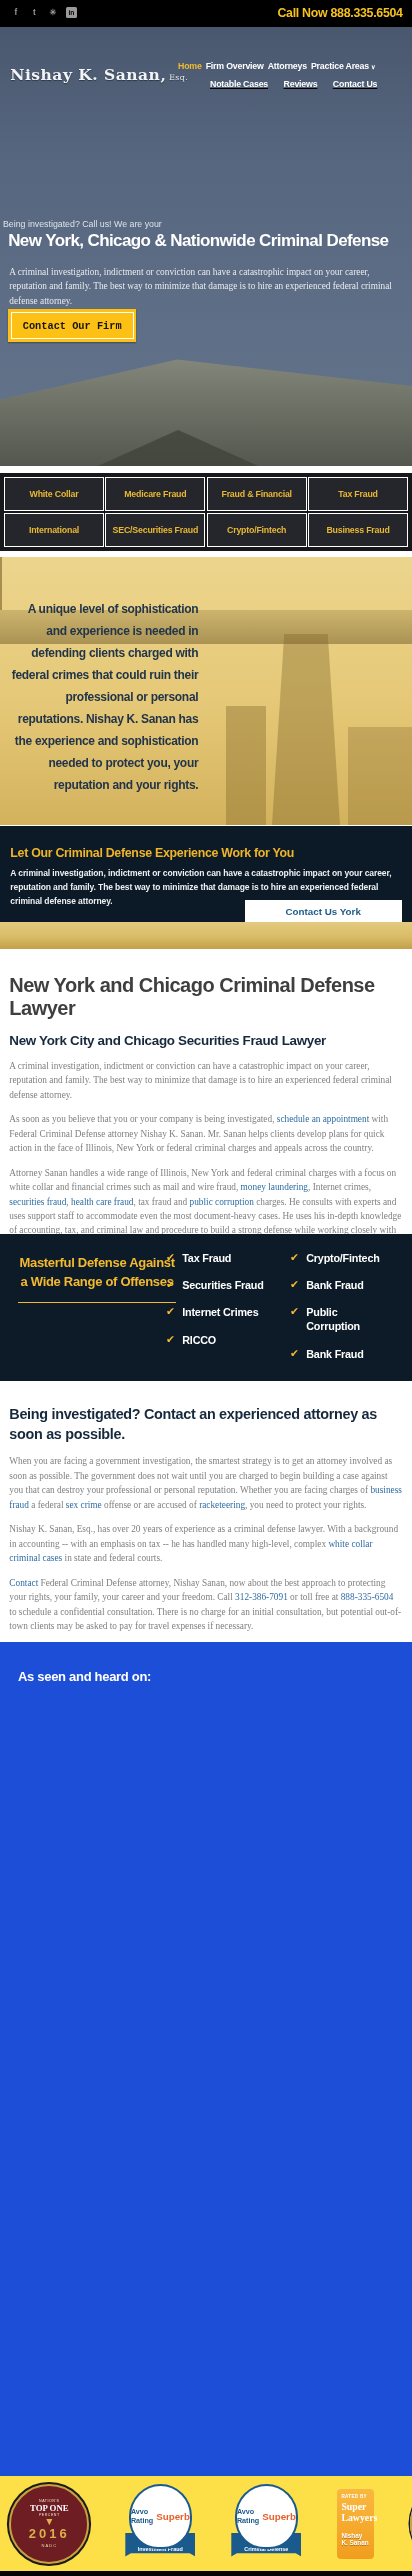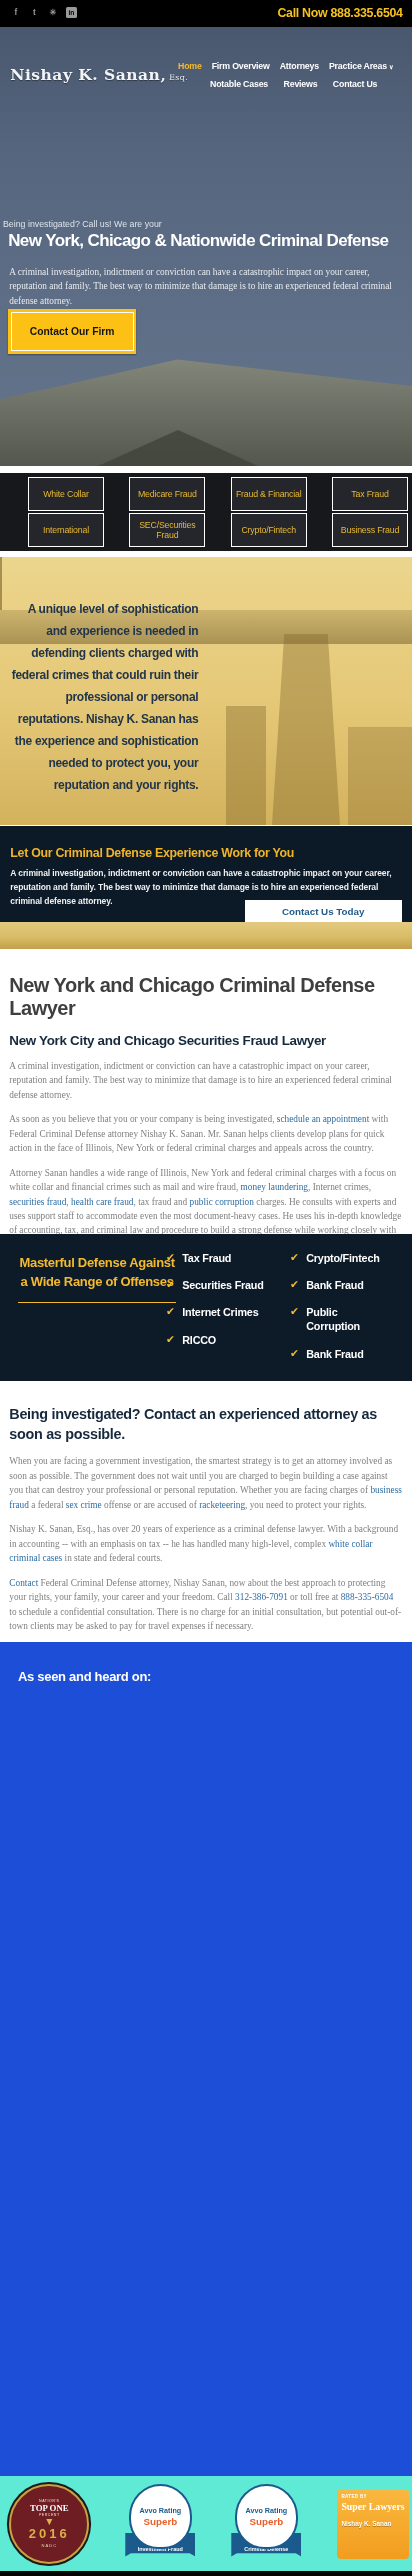--- a/index.html
+++ b/index.html
@@ -15,46 +15,46 @@
   .tb-icon.boxed{background:#9a9a9a;color:#000;border-radius:1.5px;font-size:6.7px;}
   .call-now{position:absolute;right:9.3px;top:6.2px;color:#f5c11e;font-weight:bold;font-size:12.4px;
             letter-spacing:-0.3px;}
 
   
   #hero{top:27px;height:439px;background:linear-gradient(180deg,#49586f 0%,#56667e 30%,#5d6d85 60%,#64748b 100%);}
   .logo{position:absolute;left:10.3px;top:38px;color:#f2f4f6;font-family:"DejaVu Serif",serif;
         font-weight:bold;font-size:15.5px;letter-spacing:0.5px;text-shadow:0 0.5px 1px rgba(0,0,0,.4);}
   .logo .esq{font-size:7.7px;font-weight:normal;}
   .nav{position:absolute;left:178px;top:34px;width:224px;}
-  .nav-row{display:flex;gap:10px;align-items:center;}
-  .nav-row2{margin-top:8.2px;margin-left:32px;gap:15.5px;}
+  .nav-row{display:flex;gap:4px;align-items:center;}
+  .nav-row2{margin-top:8.2px;margin-left:32px;gap:15.5px;text-decoration:underline;}
   .nav-item{color:#fff;font-weight:bold;font-size:8.8px;letter-spacing:-0.2px;cursor:pointer;white-space:nowrap;}
   .nav-item.active{color:#f3ba2f;}
   .caret{font-size:6.2px;color:#fff;margin-left:2.1px;}
 
   .hero-kicker{position:absolute;left:3px;top:192px;color:#dde3ea;font-size:8.8px;}
   .hero-title{position:absolute;left:8.2px;top:204px;color:#ffffff;font-weight:bold;font-size:17px;
               letter-spacing:-0.6px;white-space:nowrap;}
   .hero-body{position:absolute;left:9.3px;top:238px;width:385px;color:#e9ebee;
              font-family:"Liberation Serif",serif;font-size:9.3px;line-height:14.4px;}
-  .hero-cta{position:absolute;left:8.2px;top:282px;width:128px;height:45px;background:#fdc116;
-            cursor:pointer;box-shadow:0 1px 1.5px rgba(0,0,0,.35);}
+  .hero-cta{position:absolute;left:8.2px;top:282px;width:128px;height:33px;background:#fdc116;
+            cursor:pointer;box-shadow:0 1px 1.5px rgba(0,0,0,.35);font-family:Liberation Mono, monospace;}
   .hero-cta .inner{position:absolute;inset:2.6px;border:0.5px solid #ffffff;display:flex;
                    align-items:center;justify-content:center;color:#151515;font-weight:bold;font-size:10.3px;}
   .building{position:absolute;left:0;bottom:0;width:412px;height:111px;
             background:linear-gradient(180deg,#85887b 0%,#6e7166 45%,#54574d 100%);
             clip-path:polygon(0 40%,43% 4%,100% 28%,100% 100%,0 100%);}
   .pediment-shadow{position:absolute;left:98px;bottom:0;width:160px;height:36px;background:#41443a;
             clip-path:polygon(50% 0,100% 100%,0 100%);opacity:.8;}
 
   
   #practice-band{top:473px;height:78px;background:#17181c;padding:4.1px;}
   .tile-grid{display:grid;grid-template-columns:repeat(4,1fr);grid-template-rows:1fr 1fr;gap:1.5px;height:100%;}
   .tile{background:#24262b;border:0.5px solid #fff;display:flex;align-items:center;justify-content:center;
-        color:#e9b832;font-weight:normal;font-size:8.8px;letter-spacing:-0.2px;cursor:pointer;text-align:center;margin-left:24px;}
+        color:#e9b832;font-weight:bold;font-size:8.8px;letter-spacing:-0.2px;cursor:pointer;text-align:center;}
 
   
   #quote{top:557px;height:268px;background:linear-gradient(180deg,#ecd58d 0%,#e5c877 55%,#d3b25d 100%);overflow:hidden;}
   .qbuilding{position:absolute;background:rgba(125,100,40,.38);}
   .qb1{left:272px;top:77px;width:68px;height:191px;clip-path:polygon(18% 0,82% 0,100% 100%,0 100%);}
   .qb1a{left:301px;top:49px;width:2.1px;height:30px;background:rgba(110,88,35,.55);}
   .qb1b{left:312px;top:56px;width:1.5px;height:23px;background:rgba(110,88,35,.55);}
   .qb2{left:226px;top:149px;width:40px;height:119px;}
   .qb3{left:348px;top:170px;width:64px;height:98px;background:rgba(125,100,40,.30);}
   .qb4{left:0px;top:234px;width:412px;height:34px;background:linear-gradient(180deg,rgba(120,95,40,.25),rgba(95,75,30,.45));}
@@ -92,42 +92,42 @@
 
   
   #content2{top:1381px;height:317px;padding:23px 9.3px 0 9.3px;overflow:hidden;}
   .h2b{color:#16293d;font-weight:bold;font-size:14.4px;line-height:20px;letter-spacing:-0.3px;margin:0;width:376px;}
 
   
   #media{top:1642px;height:964px;background:#1d4ed8;}
   .media-title{position:absolute;left:18px;top:27px;color:#fff;font-weight:bold;font-size:13px;letter-spacing:-0.3px;}
 
   
-  #badges{top:2476px;height:95px;background:#5eead4;display:flex;align-items:center;
+  #badges{top:2476px;height:95px;background:#fde047;display:flex;align-items:center;
           justify-content:space-between;padding:0 9.3px;gap:36px;}
   .badge{position:relative;flex:none;}
   .b-nadc{width:76px;height:76px;background:#6e1d23;border:2.1px solid #c9a23f;border-radius:50%;
           box-shadow:0 0 0 2.1px #1a1a1a;display:flex;flex-direction:column;align-items:center;
           justify-content:center;text-align:center;color:#f3e6c8;}
   .b-nadc .tiny{font-size:3.6px;letter-spacing:0.5px;}
   .b-nadc .big{font-family:"Liberation Serif",serif;font-weight:bold;font-size:8.8px;color:#fff;}
   .b-nadc .eagle{color:#d9b14a;font-size:10.3px;line-height:9.3px;}
   .b-nadc .year{color:#d9b14a;font-weight:bold;font-size:13px;letter-spacing:3.1px;}
   .b-nadc .org{font-size:4.1px;letter-spacing:1px;margin-top:2.1px;color:#e8d9b0;}
   .b-avvo{width:70px;height:80px;}
   .b-avvo .egg{position:absolute;left:3.6px;top:0;width:59px;height:61px;background:#fff;
-               border:2.1px solid #1b5a8c;border-radius:50% 50% 46% 46%;display:flex;flex-direction:column;
+               border:2.1px solid #1b5a8c;border-radius:50% 50% 46% 46%;display:flex;
                align-items:center;justify-content:center;z-index:2;}
   .b-avvo .brand{color:#1b5a8c;font-weight:bold;font-size:7.2px;}
   .b-avvo .rating{color:#e8602c;font-weight:bold;font-size:9.8px;margin-top:1px;}
   .b-avvo .ribbon{position:absolute;left:0;top:49px;width:70px;height:24px;background:#1b5a8c;z-index:1;
                   clip-path:polygon(0 0,100% 0,100% 100%,92% 86%,8% 86%,0 100%);
                   display:flex;flex-direction:column;align-items:center;justify-content:flex-start;padding-top:7.2px;box-sizing:border-box;}
   .b-avvo .ribbon span{color:#fff;font-weight:bold;font-size:5.4px;line-height:6.7px;}
-  .b-sl{width:72px;height:70px;background:linear-gradient(180deg,#f9b840,#f29d1e);border-radius:4.1px;
+  .b-sl{width:37px;height:70px;background:linear-gradient(180deg,#f9b840,#f29d1e);border-radius:4.1px;
         padding:5.2px 4.1px;box-sizing:border-box;color:#fff;}
   .b-sl .ratedby{font-weight:bold;font-size:4.6px;letter-spacing:0.3px;}
   .b-sl .brand{font-family:"Liberation Serif",serif;font-size:9.8px;font-weight:bold;margin-top:2.1px;line-height:11.3px;}
   .b-sl .person{font-weight:bold;font-size:6.4px;margin-top:8.2px;text-shadow:0 0.5px 0.5px rgba(0,0,0,.3);}
   .b-top100{width:77px;height:77px;background:radial-gradient(circle at 50% 42%,#2a5592,#16325e 70%);
             border:2.1px solid #c9a23f;border-radius:50%;box-shadow:0 0 0 1.5px #0e1d33;
             display:flex;flex-direction:column;align-items:flex-end;justify-content:center;text-align:center;}
   .b-top100 .arc{color:#e4d6ae;font-size:4.6px;letter-spacing:1px;}
   .b-top100 .big{color:#d9b14a;font-weight:bold;font-size:13px;letter-spacing:-0.3px;margin-top:1px;}
   .b-top100 .mid{color:#e4d6ae;font-family:"Liberation Serif",serif;font-size:6.7px;letter-spacing:1px;}
@@ -195,21 +195,21 @@
     <div class="qb1a"></div>
     <div class="qb1b"></div>
     <div class="qbuilding qb3"></div>
     <div class="qb4"></div>
     <div class="quote-text">A unique level of sophistication and experience is needed in defending clients charged with federal crimes that could ruin their professional or personal reputations. Nishay K. Sanan has the experience and sophistication needed to protect you, your reputation and your rights.</div>
   </div>
 
   <div class="sec" id="cta-band">
     <div class="cta-title">Let Our Criminal Defense Experience Work for You</div>
     <div class="cta-body">A criminal investigation, indictment or conviction can have a catastrophic impact on your career, reputation and family. The best way to minimize that damage is to hire an experienced federal criminal defense attorney.</div>
-    <div class="cta-btn">Contact Us Today</div>
+    <div class="cta-btn">Contact Us York</div>
   </div>
 
   <div class="sec" id="gold-strip"></div>
 
   <div class="sec" id="content1">
     <h1 class="h1">New York and Chicago Criminal Defense Lawyer</h1>
     <h2 class="h2">New York City and Chicago Securities Fraud Lawyer</h2>
     <p class="body-p"><span>A criminal investigation, indictment or conviction can have a catastrophic impact on your career, reputation and family. The best way to minimize that damage is to hire an experienced federal criminal defense attorney.</span></p>
     <p class="body-p"><span>As soon as you believe that you or your company is being investigated, </span><span class="tlink">schedule an appointment</span><span> with Federal Criminal Defense attorney Nishay K. Sanan. Mr. Sanan helps clients develop plans for quick action in the face of Illinois, New York or federal criminal charges and appeals across the country.</span></p>
     <p class="body-p"><span>Attorney Sanan handles a wide range of Illinois, New York and federal criminal charges with a focus on white collar and financial crimes such as mail and wire fraud, </span><span class="tlink">money laundering</span><span>, Internet crimes, </span><span class="tlink">securities fraud</span><span>, </span><span class="tlink">health care fraud</span><span>, tax fraud and </span><span class="tlink">public corruption</span><span> charges. He consults with experts and uses support staff to accommodate even the most document-heavy cases. He uses his in-depth knowledge of accounting, tax, and criminal law and procedure to build a strong defense while working closely with clients to protect their rights.</span></p>

